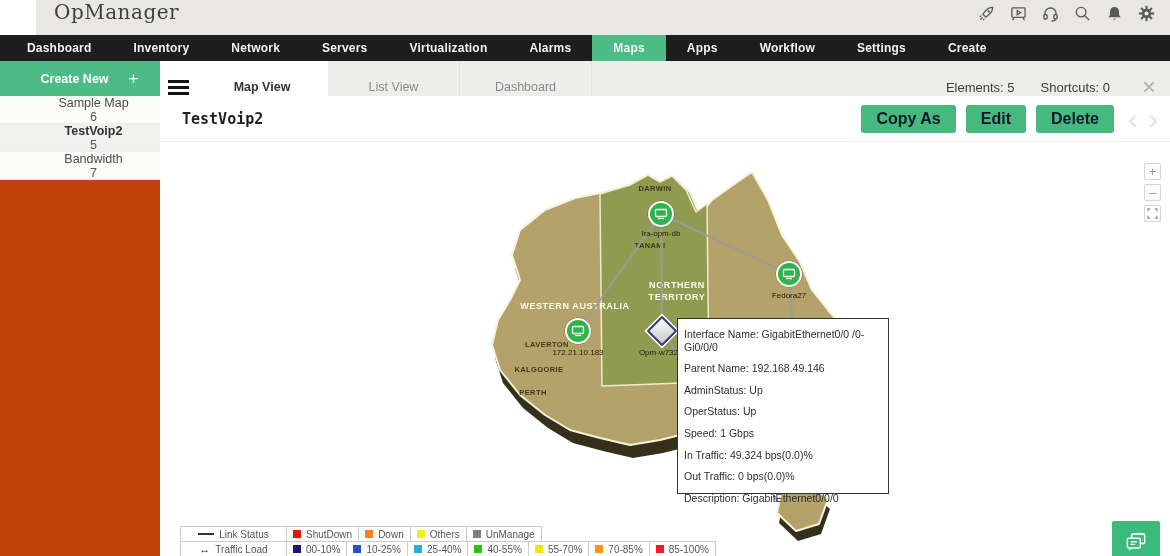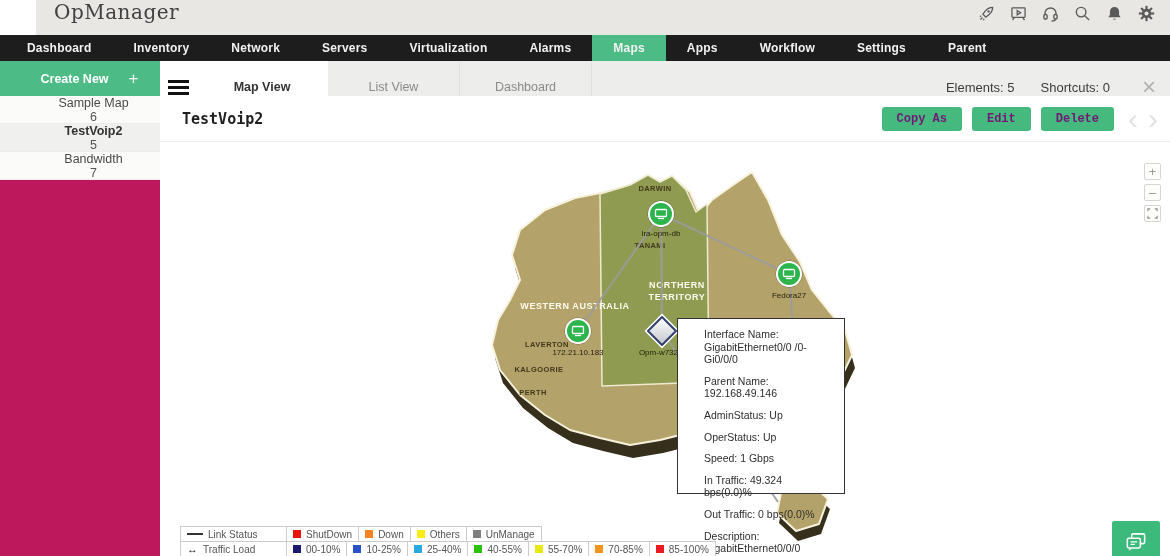--- a/index.html
+++ b/index.html
@@ -14,65 +14,65 @@
   .tb-icon { width:17px; height:17px; display:inline-block; cursor:pointer; }
   .tb-icon svg { width:100%; height:100%; }
   .avatar { width:26px; height:26px; }
 
   
   .mainnav { position:absolute; left:0; top:35px; width:1170px; height:26px; background:#1d1d1d; display:flex; align-items:stretch; padding-left:6px; }
   .nav-item { color:#f2f2f2; font-size:12px; font-weight:600; letter-spacing:.2px; display:flex; align-items:center; padding:0 21px; cursor:pointer; }
   .nav-item.active { background:#4cbb85; }
 
   
-  .sidebar { position:absolute; left:0; top:61px; width:180px; bottom:0; background:#be185d; border-right:1px solid #e5e5e3; }
+  .sidebar { position:absolute; left:0; top:61px; width:180px; bottom:0; background:#c2410c; border-right:1px solid #e5e5e3; }
   .create-new { height:35px; background:#4cbb85; color:#fff; font-size:12.5px; font-weight:600; display:flex; align-items:center; justify-content:center; gap:20px; cursor:pointer; }
   .create-new .plus { font-size:17px; font-weight:400; }
   .side-item { height:28px; display:flex; align-items:center; justify-content:space-between; padding:0 14px 0 22px; font-size:12.5px; color:#4a4a4a; border-bottom:1px solid #ededeb; cursor:pointer; background:#fbfbfa;flex-direction:column; }
   .side-item.selected { background:#f0f0ee; font-weight:600; color:#333; }
   .side-item .count { color:#555; font-weight:400; }
 
   
   .tabstrip { position:absolute; left:160px; top:61px; width:1010px; height:53px; background:#ededeb; display:flex; align-items:stretch; border-bottom:1px solid #e2e2e0; }
   .hamburger { width:36px; background:#fff; display:flex; flex-direction:column; justify-content:center; align-items:center; gap:3px; cursor:pointer; }
   .hamburger i { display:block; width:21px; height:3px; background:#111; }
   .tab { width:132px; display:flex; align-items:center; justify-content:center; font-size:12.5px; color:#8a8a8a; cursor:pointer; border-right:1px solid #e0e0de; }
   .tab.active { background:#fff; color:#333; font-weight:700; border-right:none; }
   .strip-right { margin-left:auto; display:flex; align-items:center; gap:26px; padding-right:14px; font-size:13px; color:#3c3c3c; }
   .strip-close { font-size:24px; color:#b3b3b3; font-weight:300; cursor:pointer; line-height:1; margin-left:6px; }
 
   
   .content { position:absolute; left:160px; top:96px; width:1010px; height:460px; background:#fff; }
   .title-row { height:46px; display:flex; align-items:center; padding:0 12px 0 22px; border-bottom:1px solid #f0f0ee; }
   .map-title { font-family:"DejaVu Sans Mono","Liberation Mono",monospace; font-size:15px; font-weight:700; color:#1f1f1f; }
   .title-actions { margin-left:auto; display:flex; align-items:center; gap:10px; }
-  .btn { background:#45b97e; color:#701a75; font-size:12px; font-weight:600; border:none; border-radius:3px; padding:5px 15px; cursor:pointer; font-family:Liberation Mono, monospace; }
+  .btn { background:#45b97e; color:#0f172a; font-size:16px; font-weight:600; border:none; border-radius:3px; padding:5px 15px; cursor:pointer; font-family:Liberation Sans, sans-serif; }
   .pager { font-size:30px; color:#e2e2e2; line-height:1; cursor:pointer; font-weight:100; }
   .pager.prev { margin-left:4px; }
 
   
   .map-canvas { position:absolute; left:300px; top:54px; width:480px; height:440px; }
   .map-canvas svg { width:100%; height:100%; }
   .region-label { font-size:9px; font-weight:700; fill:#fdfbee; letter-spacing:.6px; }
   .city-label { font-size:7.5px; font-weight:700; fill:#42391b; letter-spacing:.4px; }
   .node-label { font-size:8px; fill:#25210e; }
 
   
-  .tooltip { position:absolute; left:517px; top:222px; width:168px; height:176px; background:#fff; border:1px solid #333; padding:9px 26px; z-index:5; }
+  .tooltip { position:absolute; left:517px; top:222px; width:212px; height:176px; background:#fff; border:1px solid #333; padding:9px 6px; z-index:5; }
   .tooltip p { font-size:10.5px; color:#2e2e2e; line-height:1.2; margin-bottom:9px; }
 
   
   .zoomctl { position:absolute; right:9px; top:67px; display:flex; flex-direction:column; gap:4px; z-index:6; }
   .zbtn { width:17px; height:17px; background:#fdfdfc; border:1px solid #d5d5d3; color:#999; font-size:13px; line-height:15px; text-align:center; cursor:pointer; border-radius:2px; }
   .zbtn svg { width:11px; height:11px; margin-top:2px; }
 
   
   .legend { position:absolute; left:20px; top:430px; z-index:6; font-size:10px; color:#555; }
   .lrow { display:flex; }
-  .lcell { height:16px; background:#fff; border:1px solid #ccc; margin:-1px 0 0 -1px; display:flex; align-items:center; gap:5px; padding:0 6px; white-space:nowrap; }
+  .lcell { height:16px; background:#fff; border:1px solid #ccc; margin:-1px 0 0 -1px; display:flex; align-items:center; gap:5px; padding:0 6px; white-space:nowrap;justify-content:center; }
   .lcell:first-child { margin-left:0; }
   .lrow:first-child .lcell { margin-top:0; }
   .lcell.head { width:107px; }
   .swatch { width:8px; height:8px; display:inline-block; flex:none; }
   .linkglyph { display:inline-block; width:16px; border-top:2px solid #333; }
   .arrowglyph { font-size:11px; color:#111; }
 
   
   .chat-btn { position:absolute; right:10px; top:425px; width:48px; height:42px; background:#3bba7c; border-radius:2px; display:flex; align-items:center; justify-content:center; cursor:pointer; z-index:6; }
   .chat-btn svg { width:26px; height:26px; }
@@ -143,21 +143,21 @@
     <div class="nav-item">Dashboard</div>
     <div class="nav-item">Inventory</div>
     <div class="nav-item">Network</div>
     <div class="nav-item">Servers</div>
     <div class="nav-item">Virtualization</div>
     <div class="nav-item">Alarms</div>
     <div class="nav-item active">Maps</div>
     <div class="nav-item">Apps</div>
     <div class="nav-item">Workflow</div>
     <div class="nav-item">Settings</div>
-    <div class="nav-item">Parent</div>
+    <div class="nav-item">Create</div>
   </div>
 
   <div class="sidebar">
     <div class="create-new">
       <span>Create New</span>
       <span class="plus">+</span>
     </div>
     <div class="side-item">
       <span>Sample Map</span>
       <span class="count">6</span>

